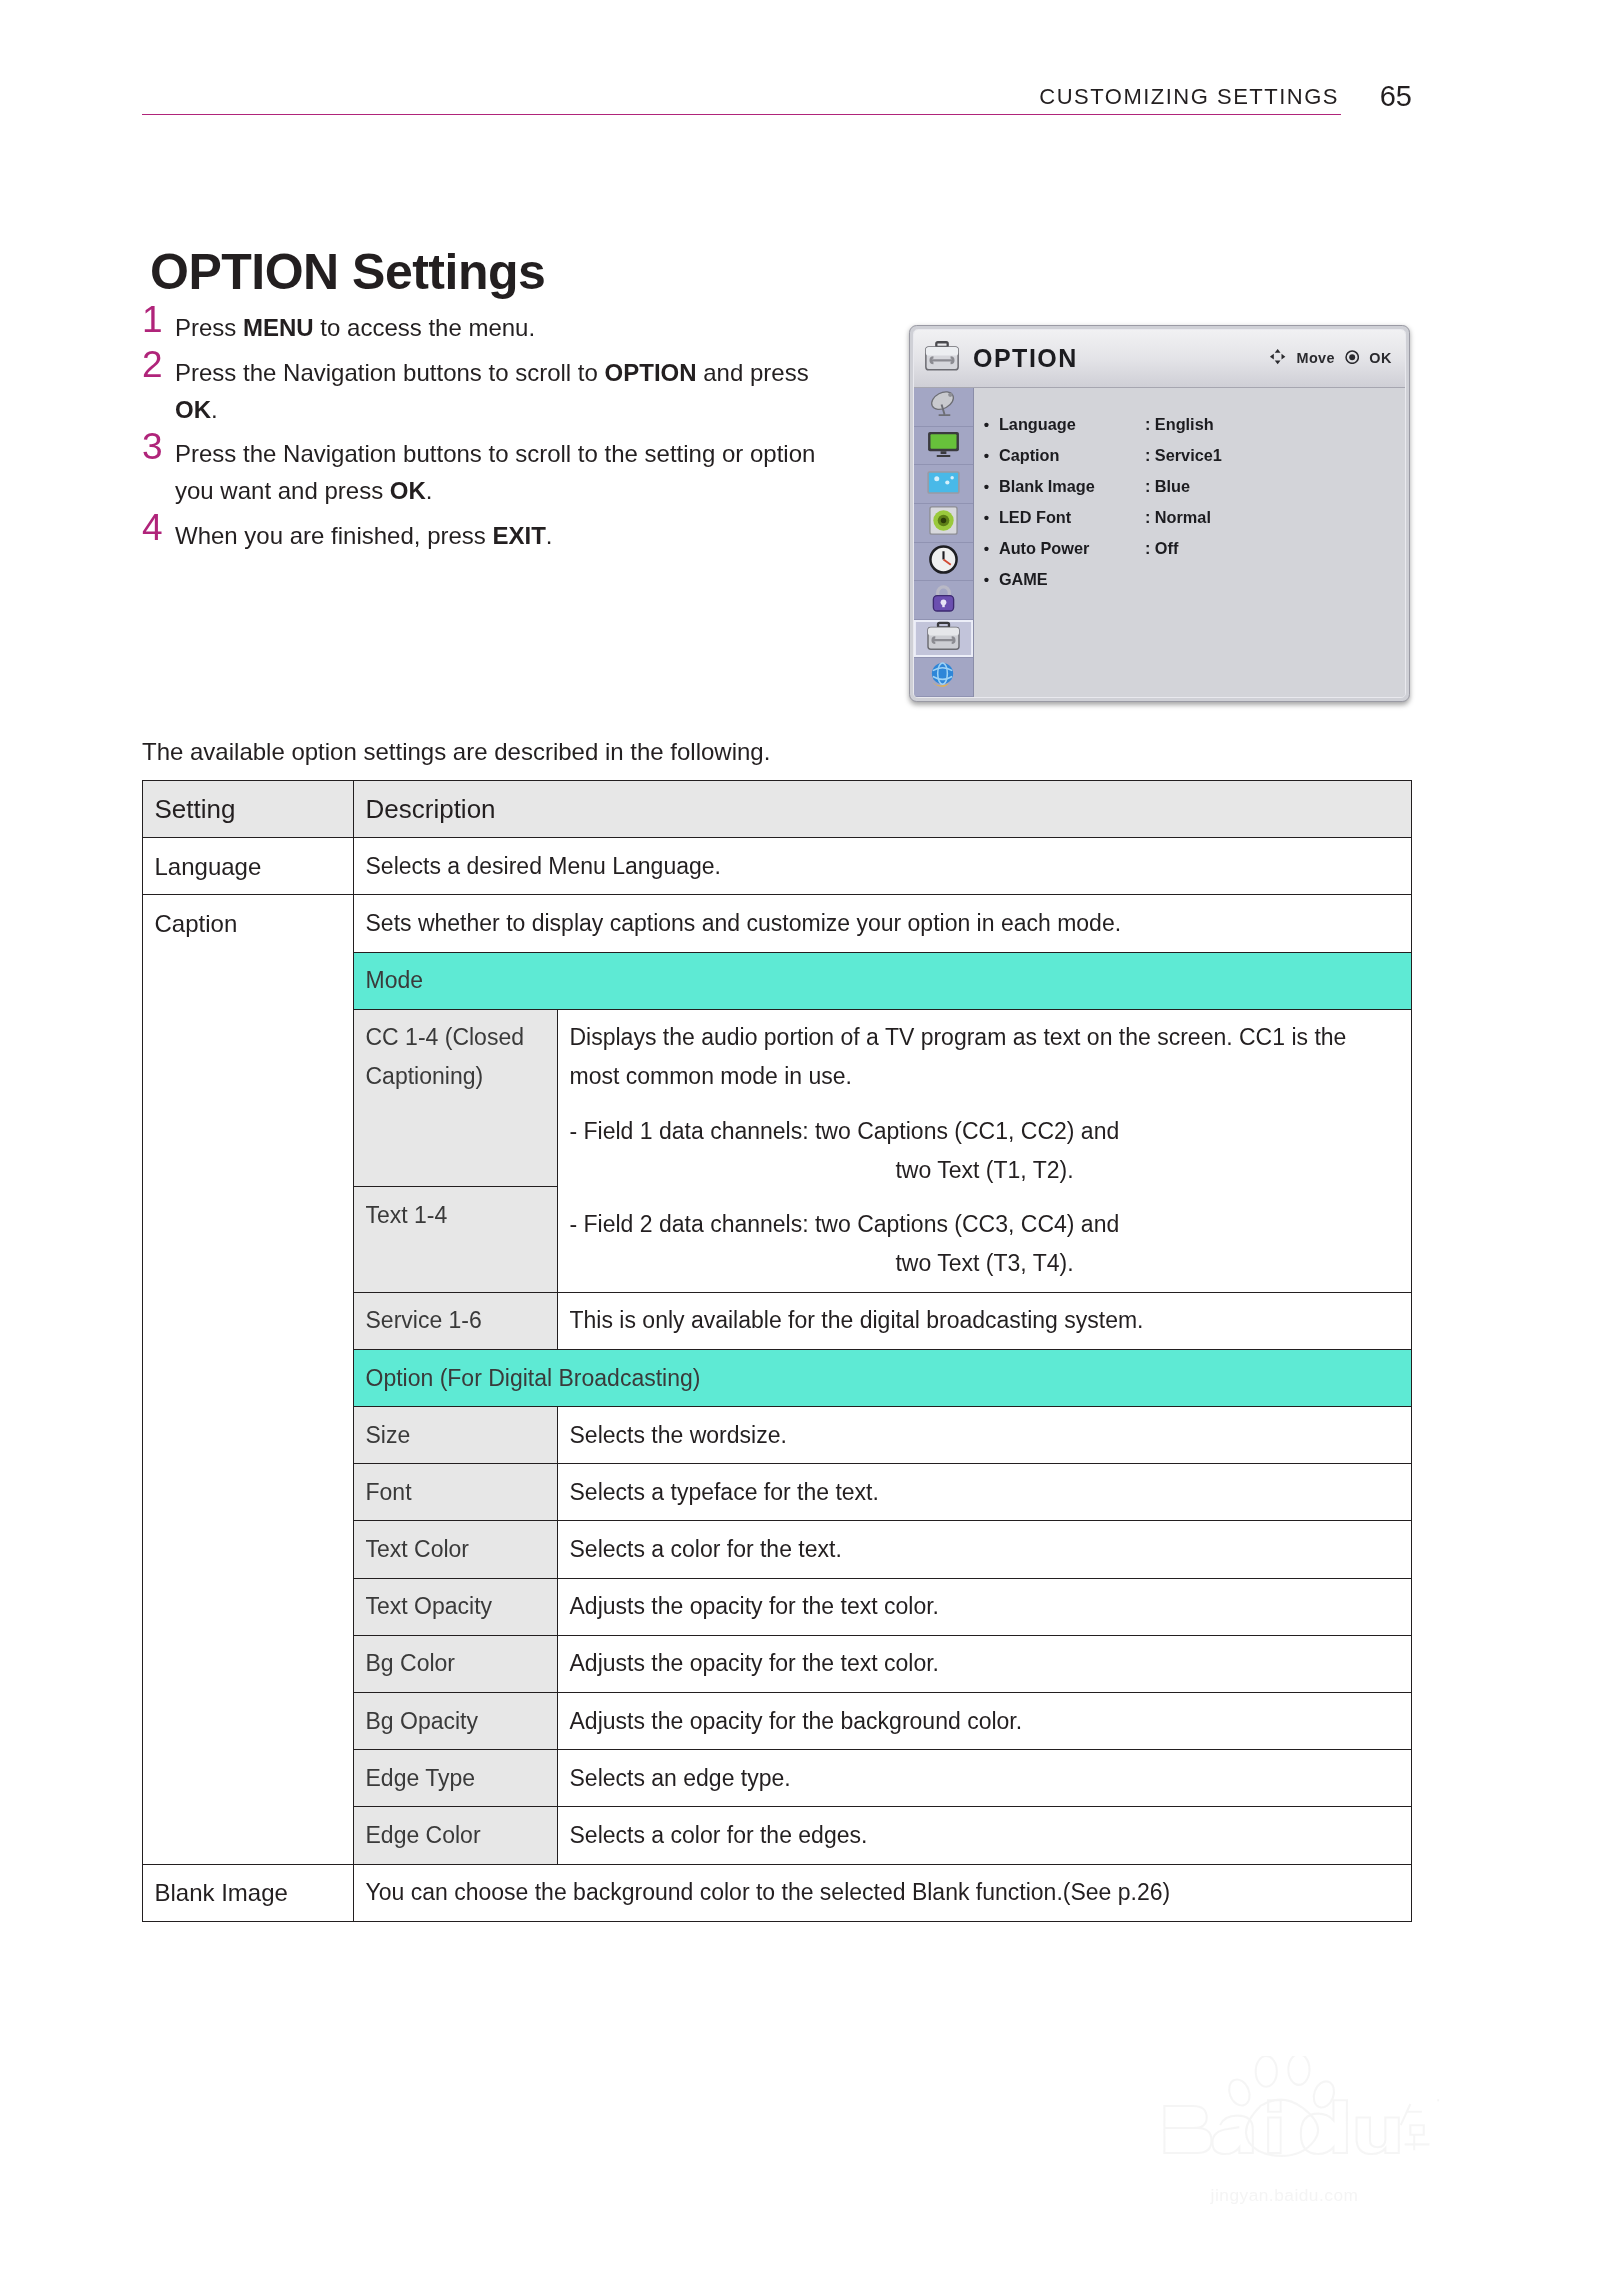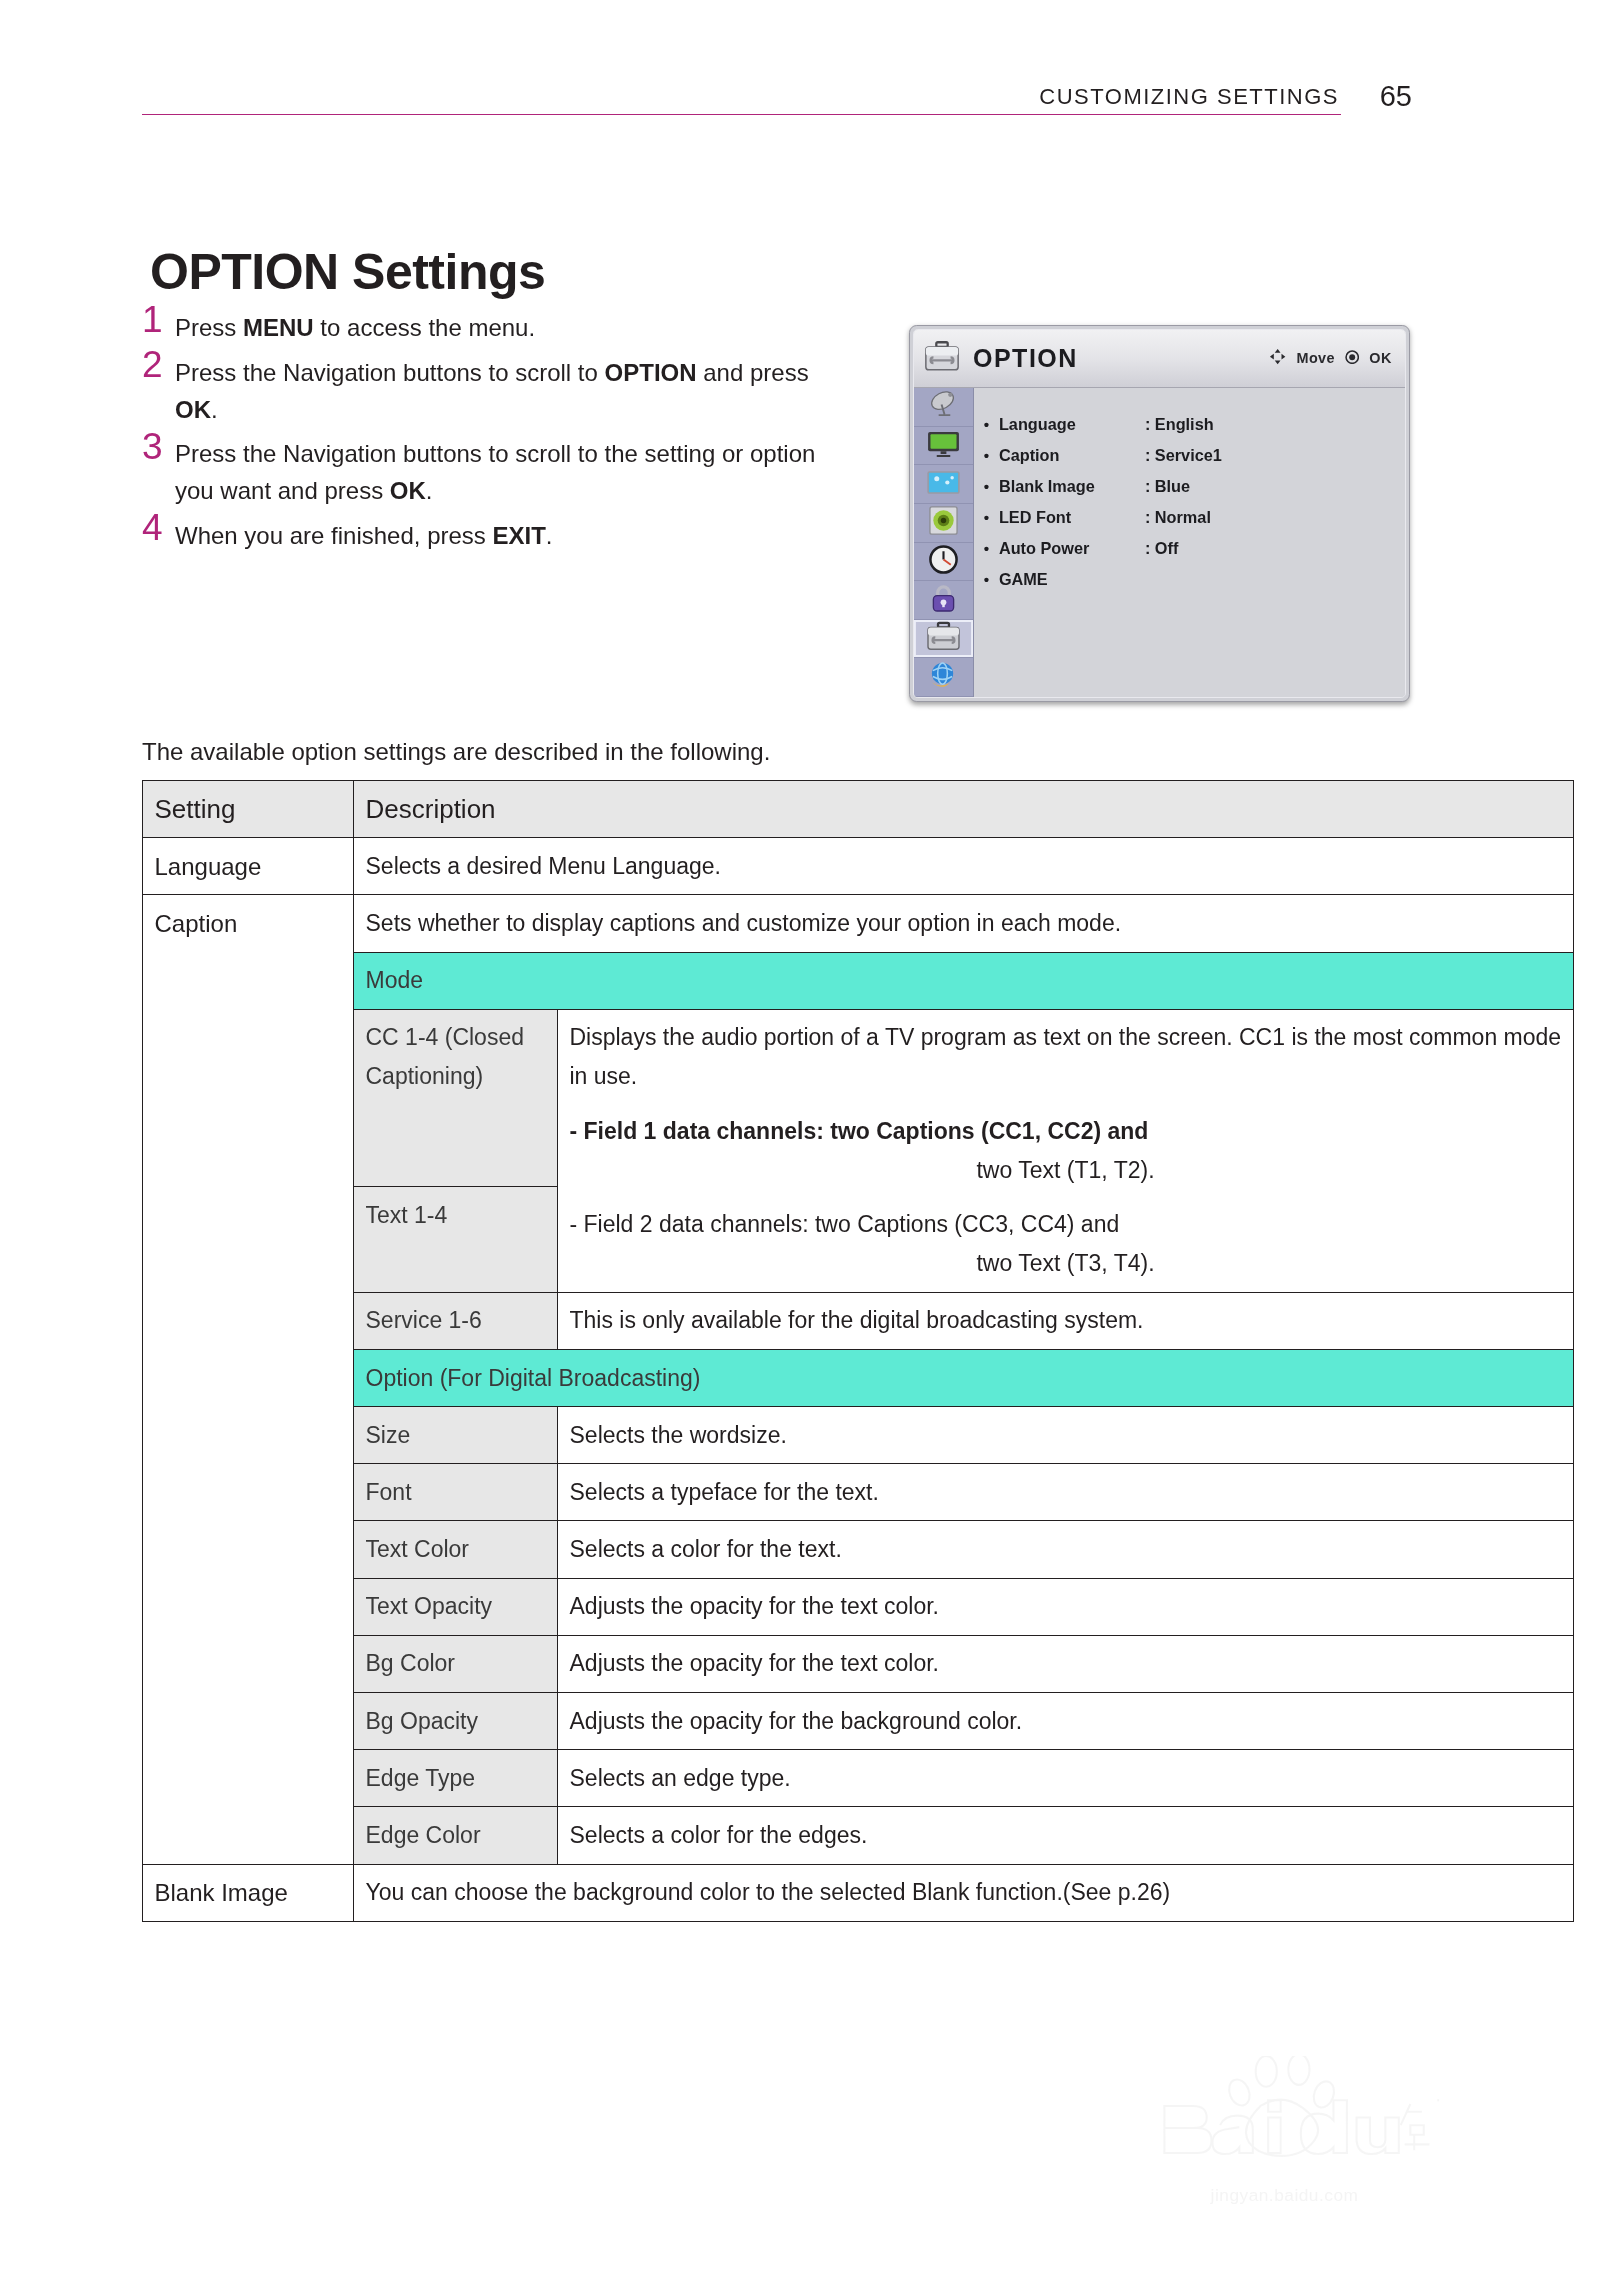--- a/index.html
+++ b/index.html
@@ -120,21 +120,21 @@
 
   
   #table-intro{
     position:absolute; left:142px; top:738px;
     font-size:24px; color:#231f20;
   }
 
   
   #settings-table{
     position:absolute; left:142px; top:780px;
-    width:1432px;
+    width:1270px;
     border-collapse:collapse;
     table-layout:fixed;
     font-size:23px; color:#231f20;
   }
   #settings-table td, #settings-table th{
     border:1.9px solid #231f20;
     vertical-align:top;
     padding:8.6px 11.5px 8.6px 11.5px;
     line-height:39px;
     font-weight:normal;
@@ -394,21 +394,21 @@
     </tr>
 
     <tr>
       <td class="span-gray" colspan="2">Mode</td>
     </tr>
 
     <tr>
       <td class="sub-label nbb">CC 1-4 (Closed Captioning)</td>
       <td rowspan="2">
         <span>Displays the audio portion of a TV program as text on the screen. CC1 is the most common mode in use.</span>
-        <span style="display:block;margin-top:15.4px;font-weight:bold;">- Field 1 data channels: two Captions (CC1, CC2) and</span>
+        <span style="display:block;margin-top:15.4px;">- Field 1 data channels: two Captions (CC1, CC2) and</span>
         <span class="ralign">two Text (T1, T2).</span>
         <span style="display:block;margin-top:15.4px;">- Field 2 data channels: two Captions (CC3, CC4) and</span>
         <span class="ralign">two Text (T3, T4).</span>
       </td>
     </tr>
 
     <tr>
       <td class="sub-label">Text 1-4</td>
     </tr>
 

